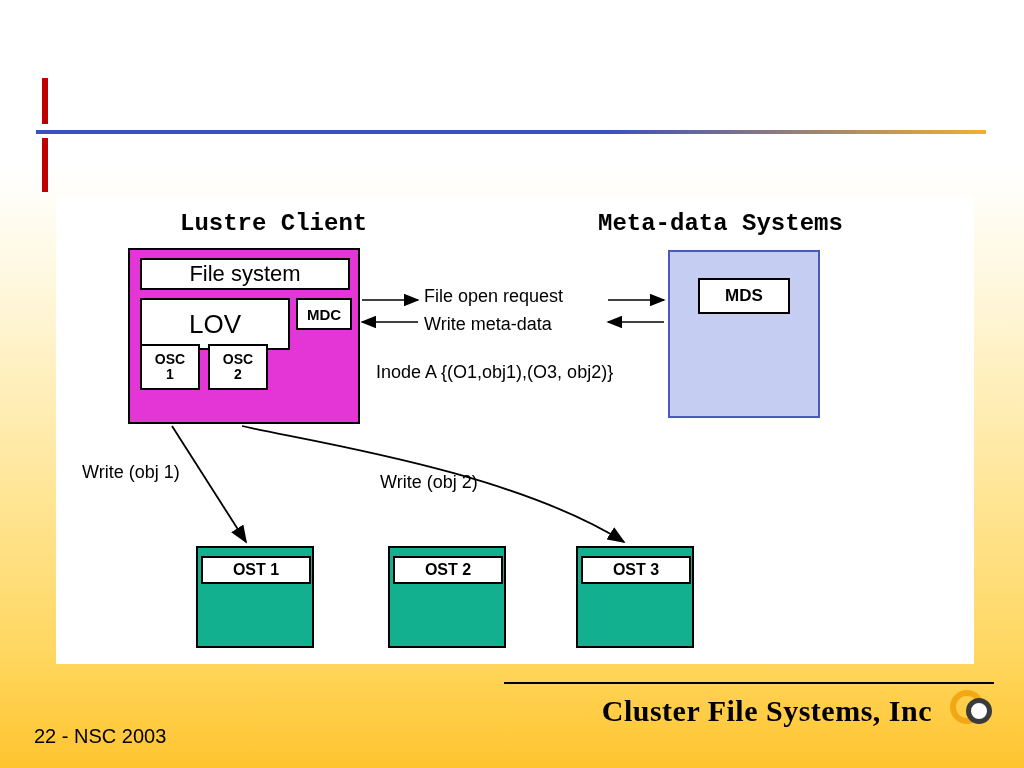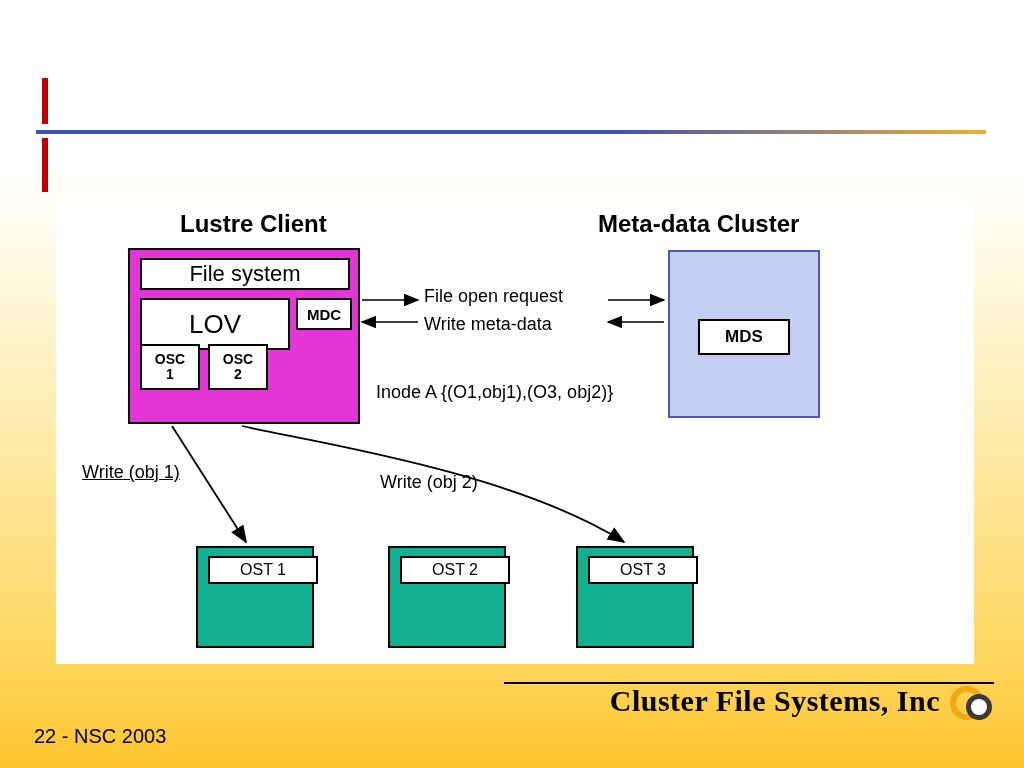--- a/index.html
+++ b/index.html
@@ -48,20 +48,21 @@
     font-size: 18px;
     color: #000;
     white-space: nowrap;
   }
   .heading {
     position: absolute;
     font-weight: bold;
     font-size: 24px;
     color: #000;
     white-space: nowrap;
+    font-family: Liberation Mono, monospace;
   }
 
   
   .client-box {
     position: absolute;
     left: 128px;
     top: 248px;
     width: 232px;
     height: 176px;
     background: #e435d6;
@@ -102,43 +103,42 @@
     width: 92px;
     height: 36px;
     background: #ffffff;
     border: 2px solid #000;
     box-sizing: border-box;
     font-size: 17px;
     font-weight: bold;
     display: flex;
     align-items: center;
     justify-content: center;
-    margin-top: 41px;
   }
 
   
   .ost-box {
     position: absolute;
     width: 118px;
     height: 102px;
     background: #13b090;
     border: 2px solid #000;
     box-sizing: border-box;
   }
   .ost-label {
     position: absolute;
     top: 8px;
-    left: 10px;
+    left: 3px;
     width: 110px;
     height: 28px;
     background: #ffffff;
     border: 2px solid #000;
     box-sizing: border-box;
     font-size: 16px;
-    font-weight: normal;
+    font-weight: bold;
     display: flex;
     align-items: center;
     justify-content: center;
   }
 
   .footer {
     position: absolute;
     left: 34px;
     bottom: 20px;
     font-size: 20px;
@@ -146,22 +146,23 @@
   }
 
   .brand {
     position: absolute;
     right: 30px;
     bottom: 30px;
     width: 490px;
     height: 54px;
     border-top: 2px solid #000;
     display: flex;
+    align-items: center;
     justify-content: flex-end;
-    gap: 8px;
+    gap: 16px;
   }
   .brand-text {
     font-family: "Times New Roman", serif;
     font-weight: bold;
     font-size: 30px;
     letter-spacing: 0.5px;
   }
   .brand-logo {
     position: relative;
     width: 46px;
@@ -187,21 +188,21 @@
 
 <div class="slide">
 
   <div class="vmark" style="left:42px; top:78px; height:46px;"></div>
   <div class="hrule" style="top:130px;"></div>
   <div class="vmark" style="left:42px; top:138px; height:54px;"></div>
 
   <div class="content-canvas"></div>
 
   <div class="heading" style="left:180px; top:210px;">Lustre Client</div>
-  <div class="heading" style="left:598px; top:210px;">Meta-data Cluster</div>
+  <div class="heading" style="left:598px; top:210px;">Meta-data Systems</div>
 
   <div class="client-box">
     <div class="client-inner fs">File system</div>
     <div class="client-inner lov">LOV</div>
     <div class="client-inner mdc">MDC</div>
     <div class="client-inner osc1">
       <div>
         <span>OSC</span><br>
         <span>1</span>
       </div>
@@ -212,22 +213,22 @@
         <span>2</span>
       </div>
     </div>
   </div>
 
   <div class="mds-outer"></div>
   <div class="mds-inner">MDS</div>
 
   <div class="label" style="left:424px; top:286px;text-align:center;">File open request</div>
   <div class="label" style="left:424px; top:314px;">Write meta-data</div>
-  <div class="label" style="left:376px; top:362px;margin-top:20px;">Inode A {(O1,obj1),(O3, obj2)}</div>
-  <div class="label" style="left:82px;  top:462px;text-decoration:underline;">Write (obj 1)</div>
+  <div class="label" style="left:376px; top:362px;">Inode A {(O1,obj1),(O3, obj2)}</div>
+  <div class="label" style="left:82px;  top:462px;">Write (obj 1)</div>
   <div class="label" style="left:380px; top:472px;">Write (obj 2)</div>
 
   <div class="ost-box" style="left:196px; top:546px;">
     <div class="ost-label">OST 1</div>
   </div>
   <div class="ost-box" style="left:388px; top:546px;">
     <div class="ost-label">OST 2</div>
   </div>
   <div class="ost-box" style="left:576px; top:546px;">
     <div class="ost-label">OST 3</div>

